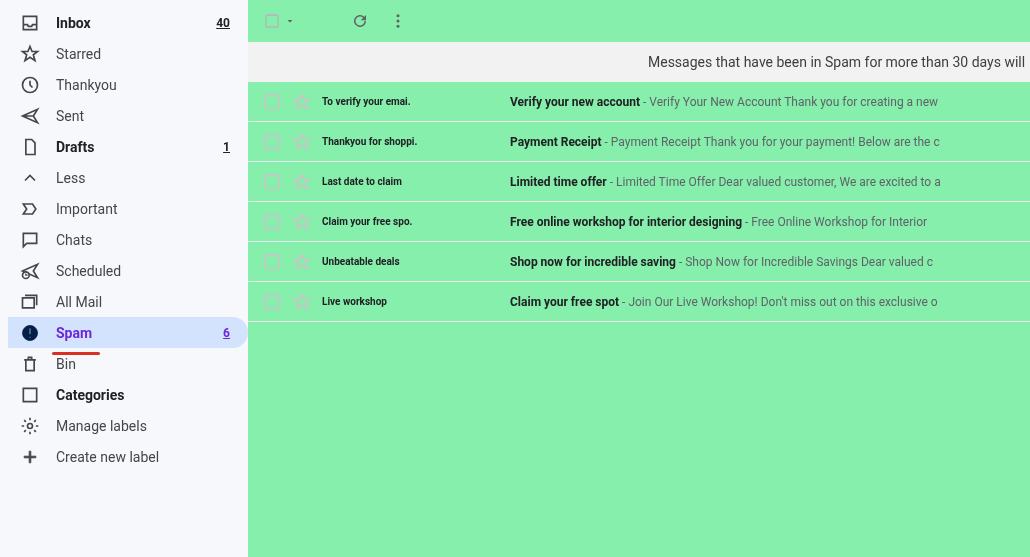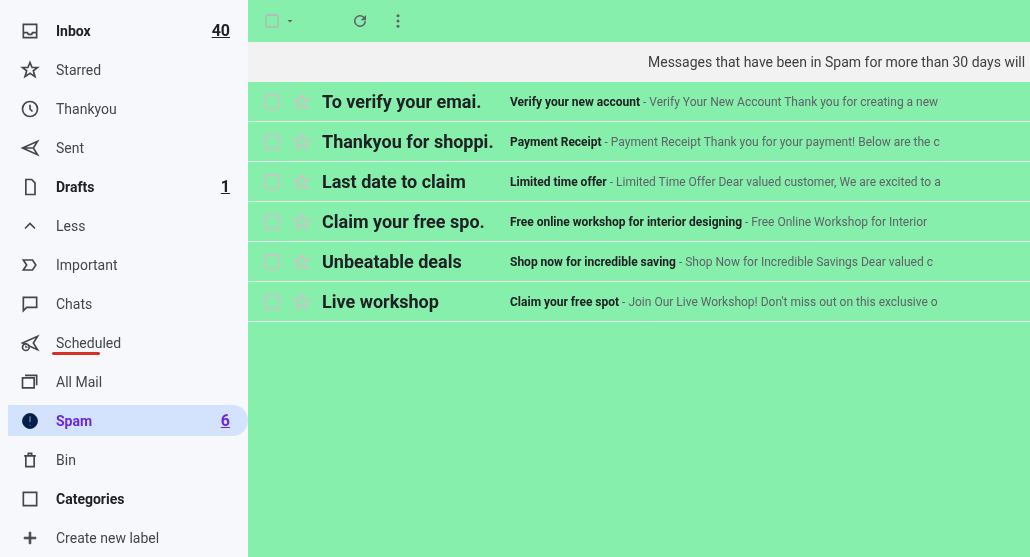--- a/index.html
+++ b/index.html
@@ -23,38 +23,37 @@
     position: relative;
   }
   .nav-item {
     display: flex;
     align-items: center;
     height: 31px;
     padding: 0 14px 0 12px;
     border-radius: 0 16px 16px 0;
     cursor: pointer;
     color: #444746;
-    margin-top: 8px;
   }
   .nav-item.bold .nav-label, .nav-item.bold .nav-count { font-weight: 700; color:#202124;}
   .nav-item.active {
     background: #d3e3fd;
   }
   .nav-item.active .nav-label, .nav-item.active .nav-count { font-weight:700; color:#6d28d9;}
   .nav-icon {
     width: 20px;
     height: 20px;
     flex: 0 0 20px;
     margin-right: 16px;
     display:flex; align-items:center; justify-content:center;
   }
   .nav-icon svg { width:20px; height:20px; fill:#444746; stroke:#444746;}
   .nav-item.active .nav-icon svg { fill:#041e49; stroke:#041e49;}
   .nav-label { flex:1; font-size:14px; }
-  .nav-count { font-size:16px; color:#5f6368; padding-right:4px;text-decoration:underline;}
+  .nav-count { font-size:12px; color:#5f6368; padding-right:4px;text-decoration:underline;}
   .expand-chevron {
     position:absolute; left:-2px; width:12px; display:flex; justify-content:center;
   }
   .underline-red {
     position:absolute;
     height:3px; background:#d93025; border-radius:2px;
   }
   .labels-header {
     display:flex; align-items:center; justify-content:space-between;
     padding: 18px 20px 0 20px;
@@ -94,21 +93,21 @@
   }
   .msg-check, .msg-star {
     width:20px; height:20px; flex:0 0 20px;
     display:flex; align-items:center; justify-content:center;
     margin-right:10px;
     color:#b7b7b7;
   }
   .msg-check svg, .msg-star svg { width:20px; height:20px;}
   .msg-sender {
     width: 188px; flex: 0 0 188px;
-    font-weight:700; font-size:18px;
+    font-weight:700; font-size:10px;
     color:#202124;
     overflow:hidden; text-overflow:ellipsis;
   }
   .msg-body {
     flex:1; min-width:0;
     font-size:12px;
     overflow:hidden; text-overflow:clip;
   }
   .msg-subject { font-weight:700; color:#202124;}
   .msg-sep { color:#5f6368; font-weight:400;}
@@ -234,34 +233,34 @@
         <span class="nav-icon">
           <svg viewBox="0 0 24 24">
             <path fill="none" stroke-width="2" d="M4 4h16v16H4z"></path>
           </svg>
         </span>
         <span class="nav-label">Categories</span>
       </div>
       <div class="nav-item">
         <span class="nav-icon">
           <svg viewBox="0 0 24 24">
+            <circle cx="12" cy="12" r="3" fill="none" stroke-width="2"></circle>
+            <path fill="none" stroke-width="2" d="M12 2v3M12 19v3M2 12h3M19 12h3M5 5l2 2M17 17l2 2M19 5l-2 2M5 19l2-2"></path>
+          </svg>
+        </span>
+        <span class="nav-label">Manage labels</span>
+      </div>
+      <div class="nav-item">
+        <span class="nav-icon">
+          <svg viewBox="0 0 24 24">
             <path d="M11 5h2v14h-2z"></path>
             <path d="M5 11h14v2H5z"></path>
           </svg>
         </span>
         <span class="nav-label">Create new label</span>
-      </div>
-      <div class="nav-item">
-        <span class="nav-icon">
-          <svg viewBox="0 0 24 24">
-            <circle cx="12" cy="12" r="3" fill="none" stroke-width="2"></circle>
-            <path fill="none" stroke-width="2" d="M12 2v3M12 19v3M2 12h3M19 12h3M5 5l2 2M17 17l2 2M19 5l-2 2M5 19l2-2"></path>
-          </svg>
-        </span>
-        <span class="nav-label">Manage labels</span>
       </div>
     </div>
   <div class="underline-red" style="left:52px;top:352px;width:48px;"></div>
 
 </div>
 
 <div class="main">
 
   <div class="toolbar">
     <div class="cbwrap">

